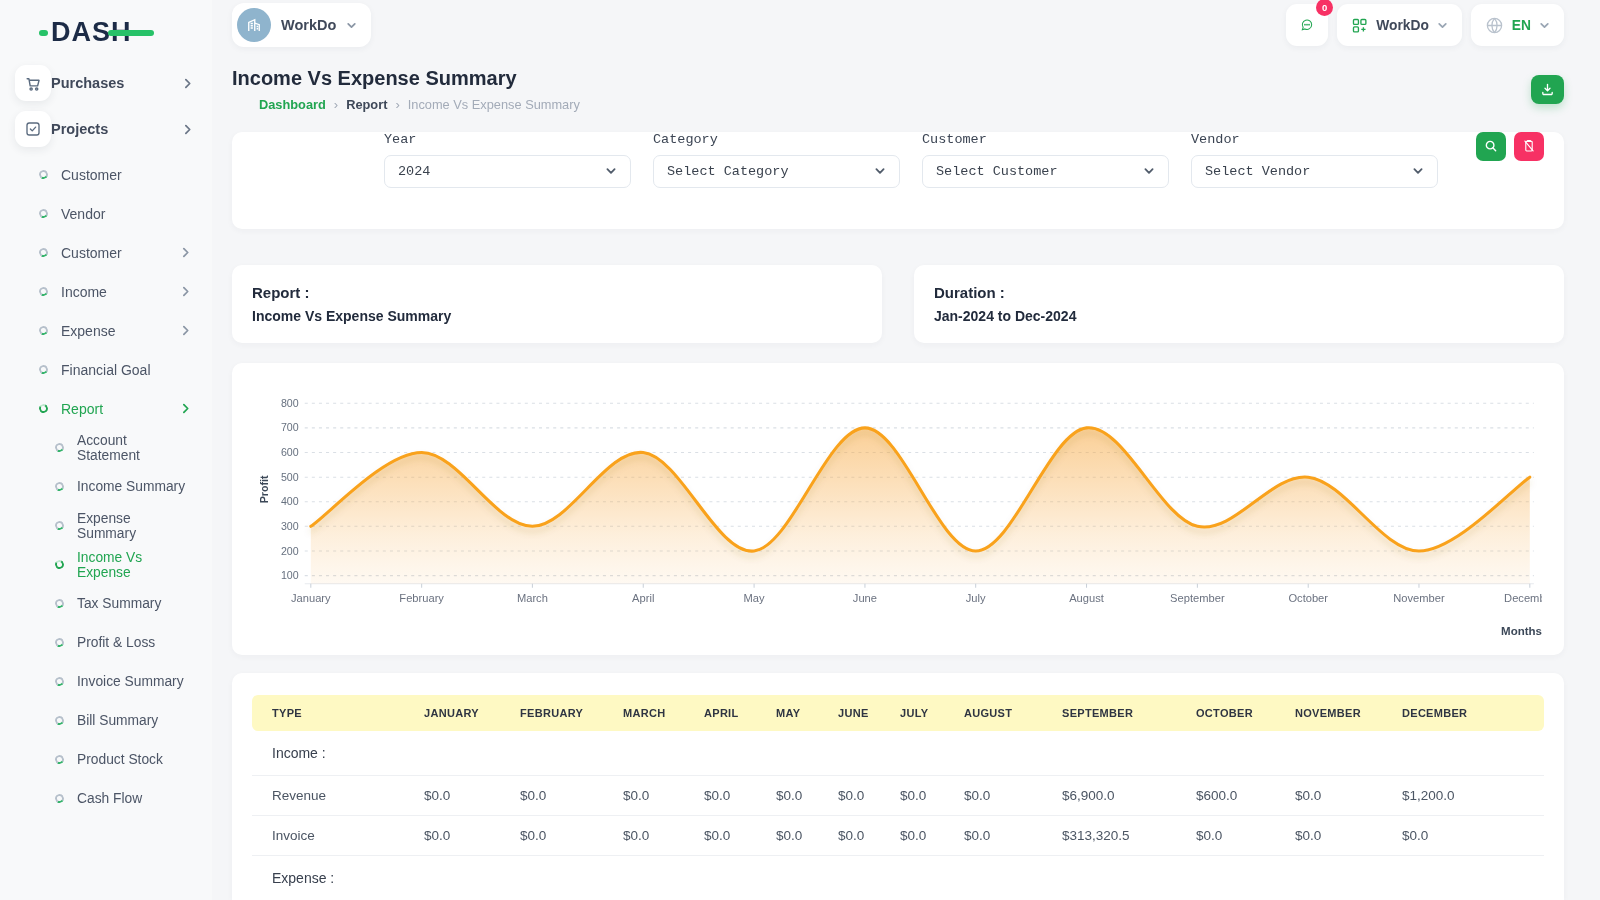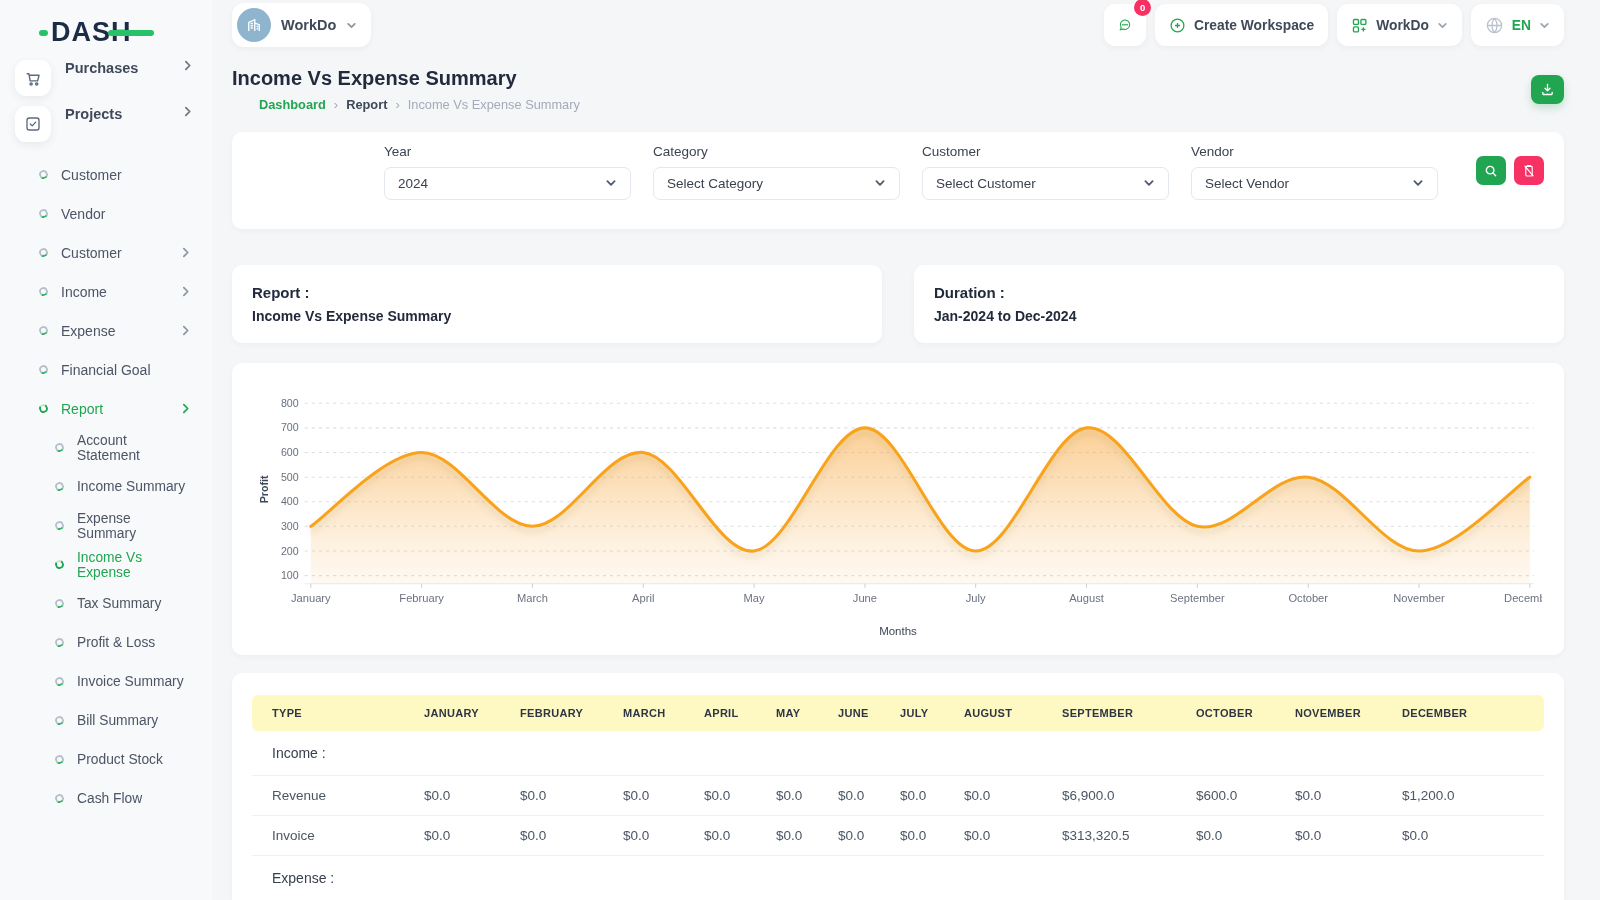--- a/index.html
+++ b/index.html
@@ -5,21 +5,21 @@
   * { margin:0; padding:0; box-sizing:border-box; }
   html,body { width:1600px; height:900px; overflow:hidden; }
   body { font-family:"Liberation Sans","DejaVu Sans",sans-serif; background:#f5f6f8; color:#3a4453; display:flex; }
 
   
   .sidebar { width:212px; flex:none; padding:0 9px; background:#f8f9fa; }
   .logo-wrap { padding:17px 0 12px 42px; display:flex; align-items:center; }
   .logo { font-size:27px; font-weight:800; letter-spacing:1px; color:#1c2b46; position:relative; font-style:normal; }
   .logo .logo-dash-left { position:absolute; left:-12px; top:13px; width:9px; height:6px; border-radius:3px; background:#27c268; }
   .logo .logo-dash-right { position:absolute; right:-22px; top:13px; width:46px; height:6px; border-radius:3px; background:#27c268; }
-  .side-top { display:flex; align-items:flex-start; gap:14px; height:46px; padding:0 10px 0 6px; border-radius:12px; cursor:pointer; }
+  .side-top { display:flex; align-items:center; height:46px; padding:0 10px 0 6px; border-radius:12px; cursor:pointer; }
   .side-top .ic-box { width:36px; height:36px; border-radius:11px; background:#fff; box-shadow:0 3px 8px rgba(40,50,70,.08); display:flex; align-items:center; justify-content:center; color:#5b6b7f; flex:none; }
   .side-top .lbl { font-size:14.5px; font-weight:700; color:#40495a; }
   .side-top .chev { margin-left:auto; color:#6b7687; display:flex; }
   .side-top.active { background:#21a551; box-shadow:0 7px 14px rgba(33,165,81,.3); margin:4px 0; }
   .side-top.active .ic-box { color:#21a551; }
   .side-top.active .lbl, .side-top.active .chev { color:#fff; }
   .submenu { padding-top:3px; }
   .sub-item { display:flex; align-items:center; gap:13px; height:39px; padding:0 12px 0 30px; font-size:14px; color:#4c5566; cursor:pointer; }
   .sub-item.lvl3 { padding-left:46px; font-size:13.8px; }
   .sub-item .bullet { width:9px; height:9px; border-radius:50%; border:2px solid #b6c0cb; border-bottom-color:#35b36b; flex:none; transform:rotate(-15deg); }
@@ -49,37 +49,37 @@
   .page-title { font-size:20px; font-weight:700; color:#222b3c; }
   .breadcrumb { margin-top:7px; display:flex; align-items:center; gap:8px; font-size:12.8px; }
   .crumb { color:#3e4859; font-weight:600; }
   .crumb.first { color:#21a551; font-weight:600;padding-left:27px; }
   .crumb.last { color:#a3abb8; font-weight:400; }
   .crumb-sep { color:#a3abb8; font-size:13px; }
   .dl-btn { margin-left:auto; width:33px; height:29px; border-radius:8px; background:#21a551; border:none; color:#fff; display:flex; align-items:center; justify-content:center; cursor:pointer; box-shadow:0 4px 8px rgba(33,165,81,.25); }
 
   .card { background:#fff; border-radius:10px; box-shadow:0 2px 6px rgba(40,50,70,.04); }
 
-  .filter-card { margin-top:20px; height:97px; display:flex; align-items:center; padding:0 20px 17px 152px; gap:22px; }
+  .filter-card { margin-top:20px; height:97px; display:flex; align-items:flex-start; padding:0 20px 17px 152px; gap:22px;font-family:Liberation Mono, monospace; }
   .field { display:flex; flex-direction:column; width:247px; }
   .field .f-label { font-size:13.5px; color:#3b4453; margin-bottom:8px; }
   .select { height:33px; border:1px solid #e3e8ee; border-radius:7px; background:#fff; display:flex; align-items:center; justify-content:space-between; padding:0 13px; font-size:13.5px; color:#3a424e; cursor:pointer; }
   .select .chev { color:#515c6b; display:flex; }
   .filter-btns { display:flex; gap:8px; margin-left:16px; margin-bottom:2px; }
   .sq-btn { width:30px; height:29px; border:none; border-radius:7px; display:flex; align-items:center; justify-content:center; color:#fff; cursor:pointer; }
   .sq-btn.green { background:#21a551; }
   .sq-btn.pink { background:#f73164; }
 
   .summary-row { margin-top:36px; display:flex; gap:32px; }
   .summary-card { flex:1; padding:19px 20px; }
   .summary-card .s-label { font-size:15px; font-weight:700; color:#222b3c; }
   .summary-card .s-value { font-size:14px; font-weight:700; color:#222b3c; margin-top:7px; }
 
   .chart-card { margin-top:20px; padding:24px 22px 12px; }
-  .months-label { text-align:center; font-size:11.5px; font-weight:400; color:#3c4858; padding:3px 0 6px; }
+  .months-label { text-align:right; font-size:11.5px; font-weight:700; color:#3c4858; padding:3px 0 6px; }
 
   .table-card { margin-top:18px; padding:22px 20px 0; border-radius:10px 10px 0 0; }
   table.ie { width:100%; border-collapse:collapse; }
   table.ie thead th { background:#fef9c3; text-align:left; font-size:11px; font-weight:700; color:#2f3542; letter-spacing:.3px; padding:12px 10px; white-space:nowrap; }
   table.ie thead th:first-child { padding-left:20px; border-radius:6px 0 0 6px; }
   table.ie thead th:last-child { border-radius:0 6px 6px 0; }
   table.ie tbody td { font-size:13.5px; color:#4b5563; padding:12px 10px; border-top:1px solid #eef0f3; white-space:nowrap; }
   table.ie tbody tr:first-child td { border-top:none; }
   table.ie tbody td:first-child { padding-left:20px; }
   table.ie tbody tr.group td { color:#38404e; font-size:14px; padding-top:14px; padding-bottom:14px; }
@@ -241,29 +241,20 @@
 
     <div class="top-right">
       <div class="pill msg-pill">
         <svg class="icon" width="20" height="20" viewBox="0 0 24 24" fill="none" stroke="currentColor" stroke-width="1.8">
             <path d="M20 11.5a8 8 0 0 1-11.5 7.2L4 20l1.4-4A8 8 0 1 1 20 11.5z"></path>
             <circle cx="8.5" cy="11.5" r=".6" fill="currentColor"></circle>
             <circle cx="12" cy="11.5" r=".6" fill="currentColor"></circle>
             <circle cx="15.5" cy="11.5" r=".6" fill="currentColor"></circle>
           </svg>
         <span class="msg-badge">0</span>
-      </div>
-      <div class="pill">
-        <span class="g-ic">
-            <svg class="icon" width="17" height="17" viewBox="0 0 24 24" fill="none" stroke="currentColor" stroke-width="1.8">
-              <circle cx="12" cy="12" r="9"></circle>
-              <path d="M12 8.5v7M8.5 12h7"></path>
-            </svg>
-          </span>
-        <span>Create Workspace</span>
       </div>
       <div class="pill">
         <span class="g-ic">
             <svg class="icon" width="17" height="17" viewBox="0 0 24 24" fill="none" stroke="currentColor" stroke-width="1.9">
               <rect x="3.5" y="3.5" width="7" height="7" rx="1.4"></rect>
               <rect x="14" y="3.5" width="7" height="7" rx="1.4"></rect>
               <rect x="3.5" y="14" width="7" height="7" rx="1.4"></rect>
               <path d="M17.5 14.5v6M14.5 17.5h6"></path>
             </svg>
           </span>

